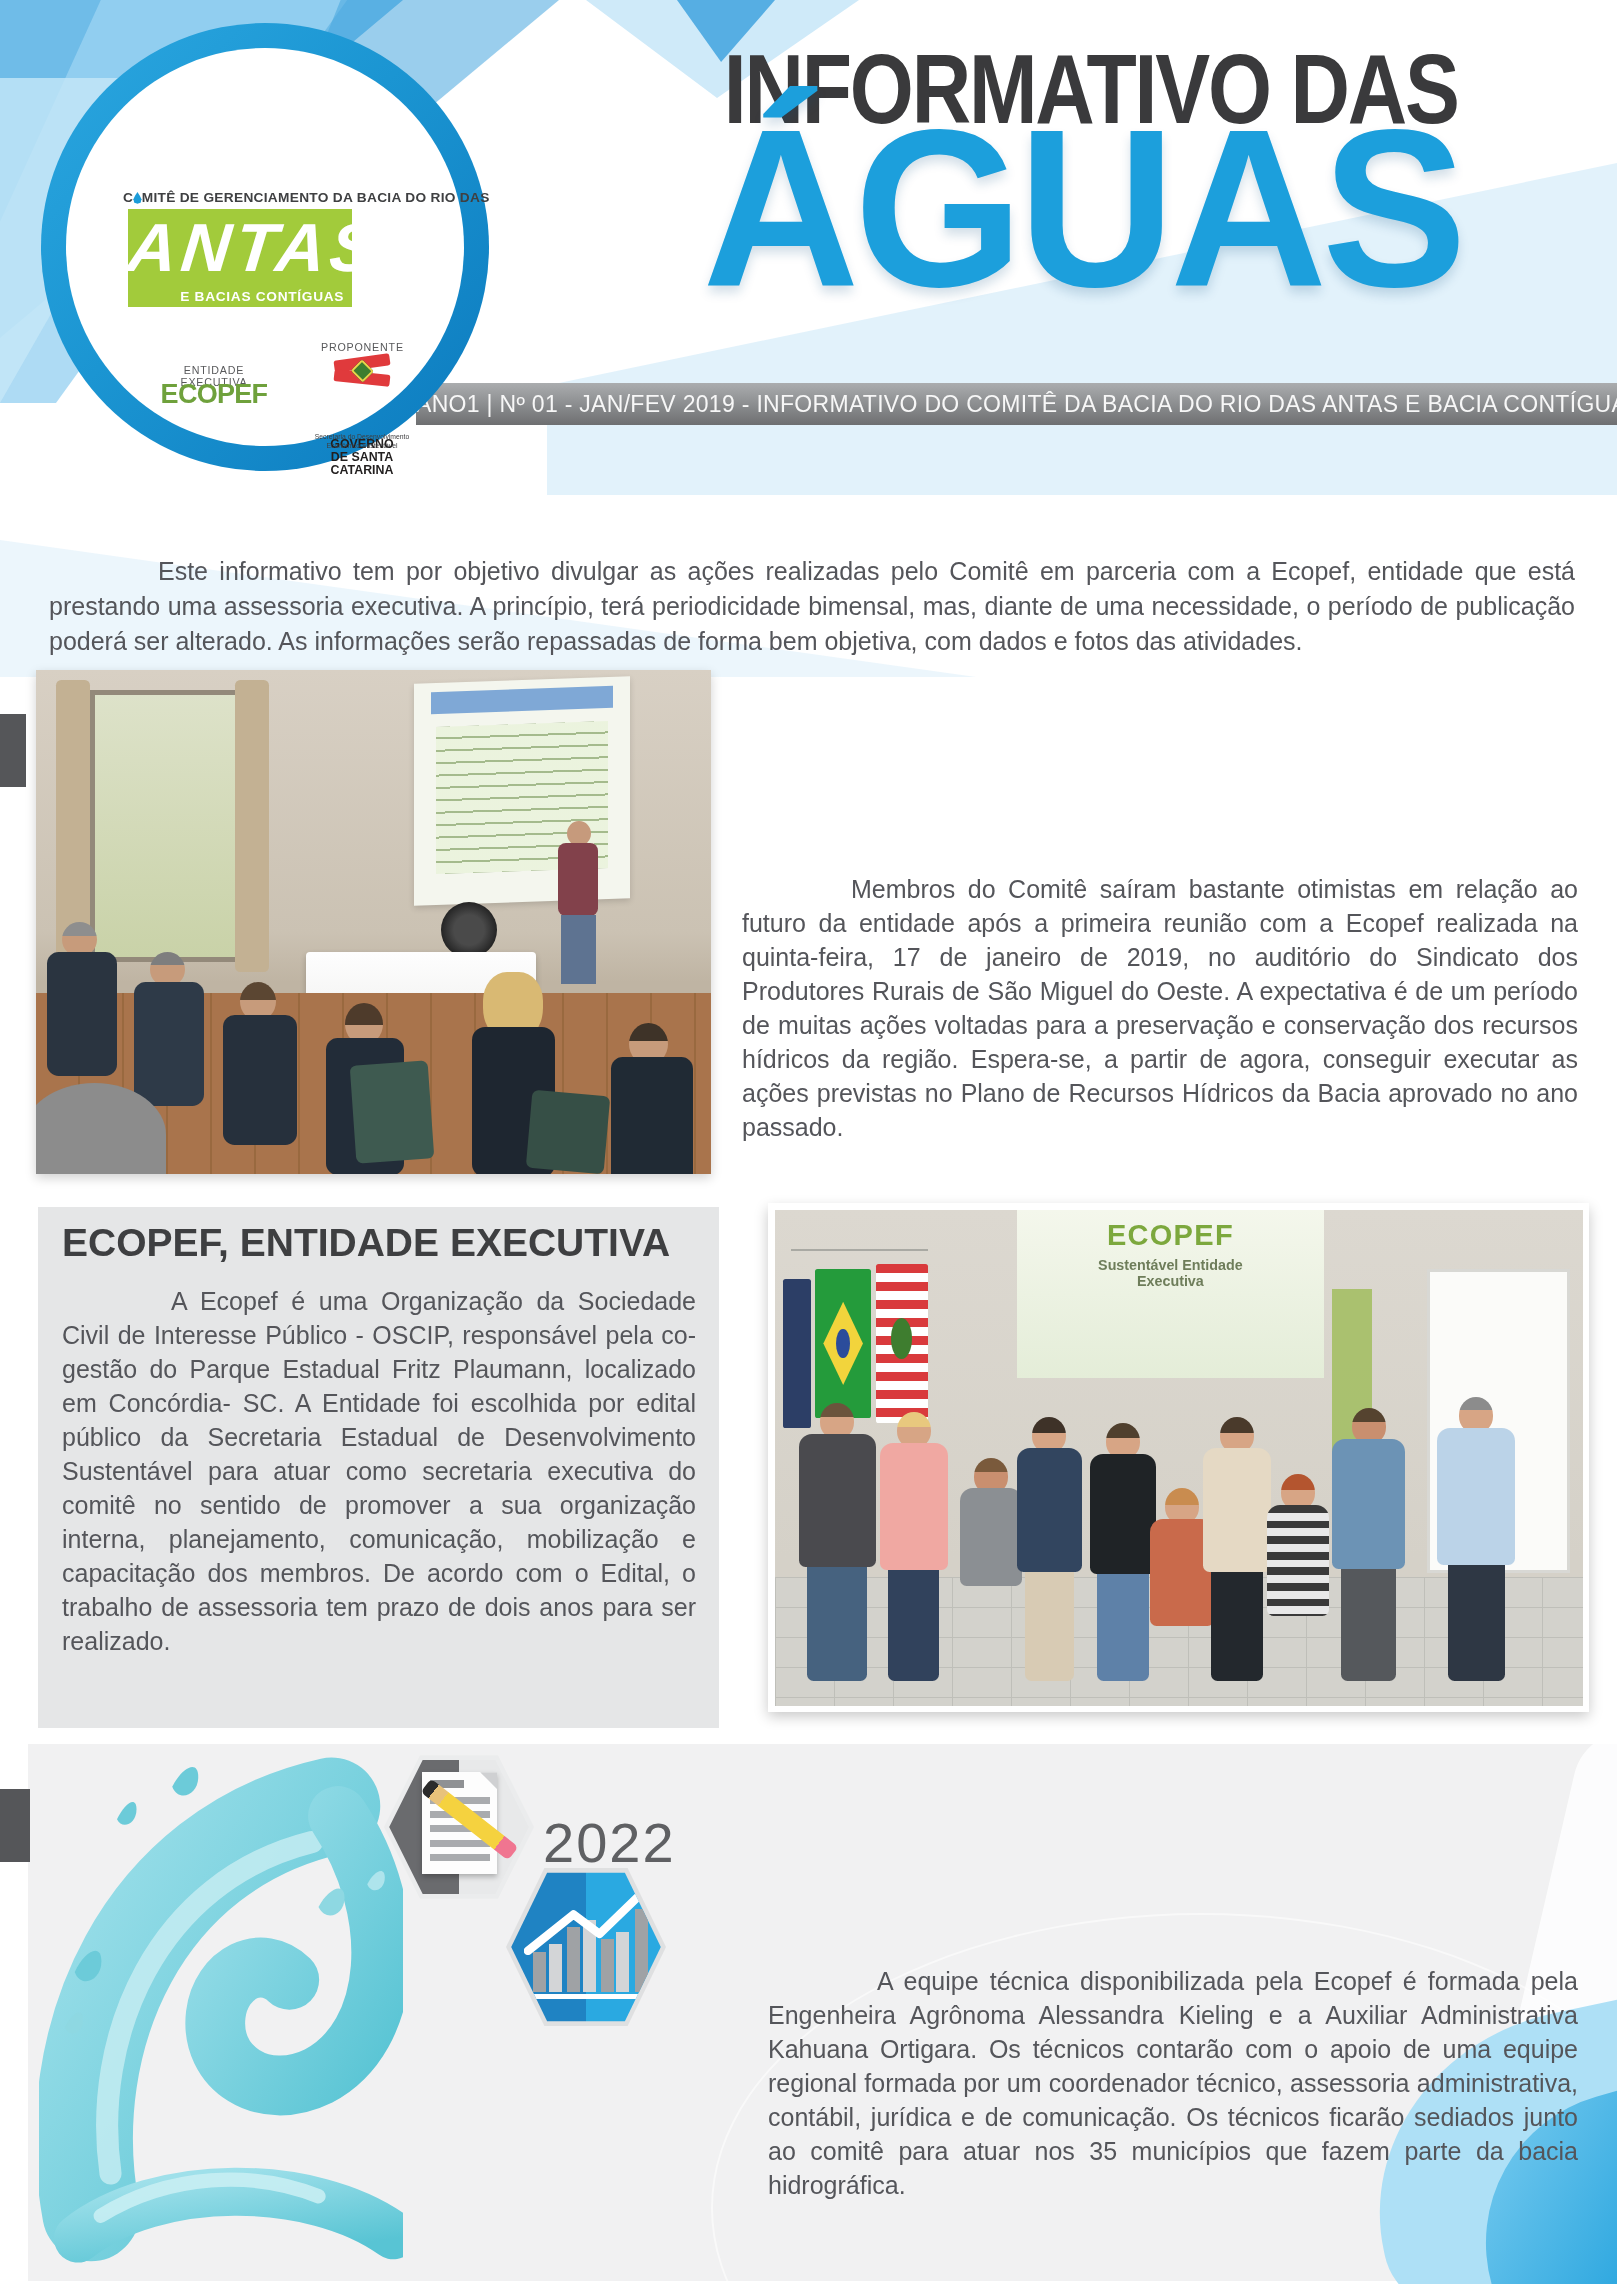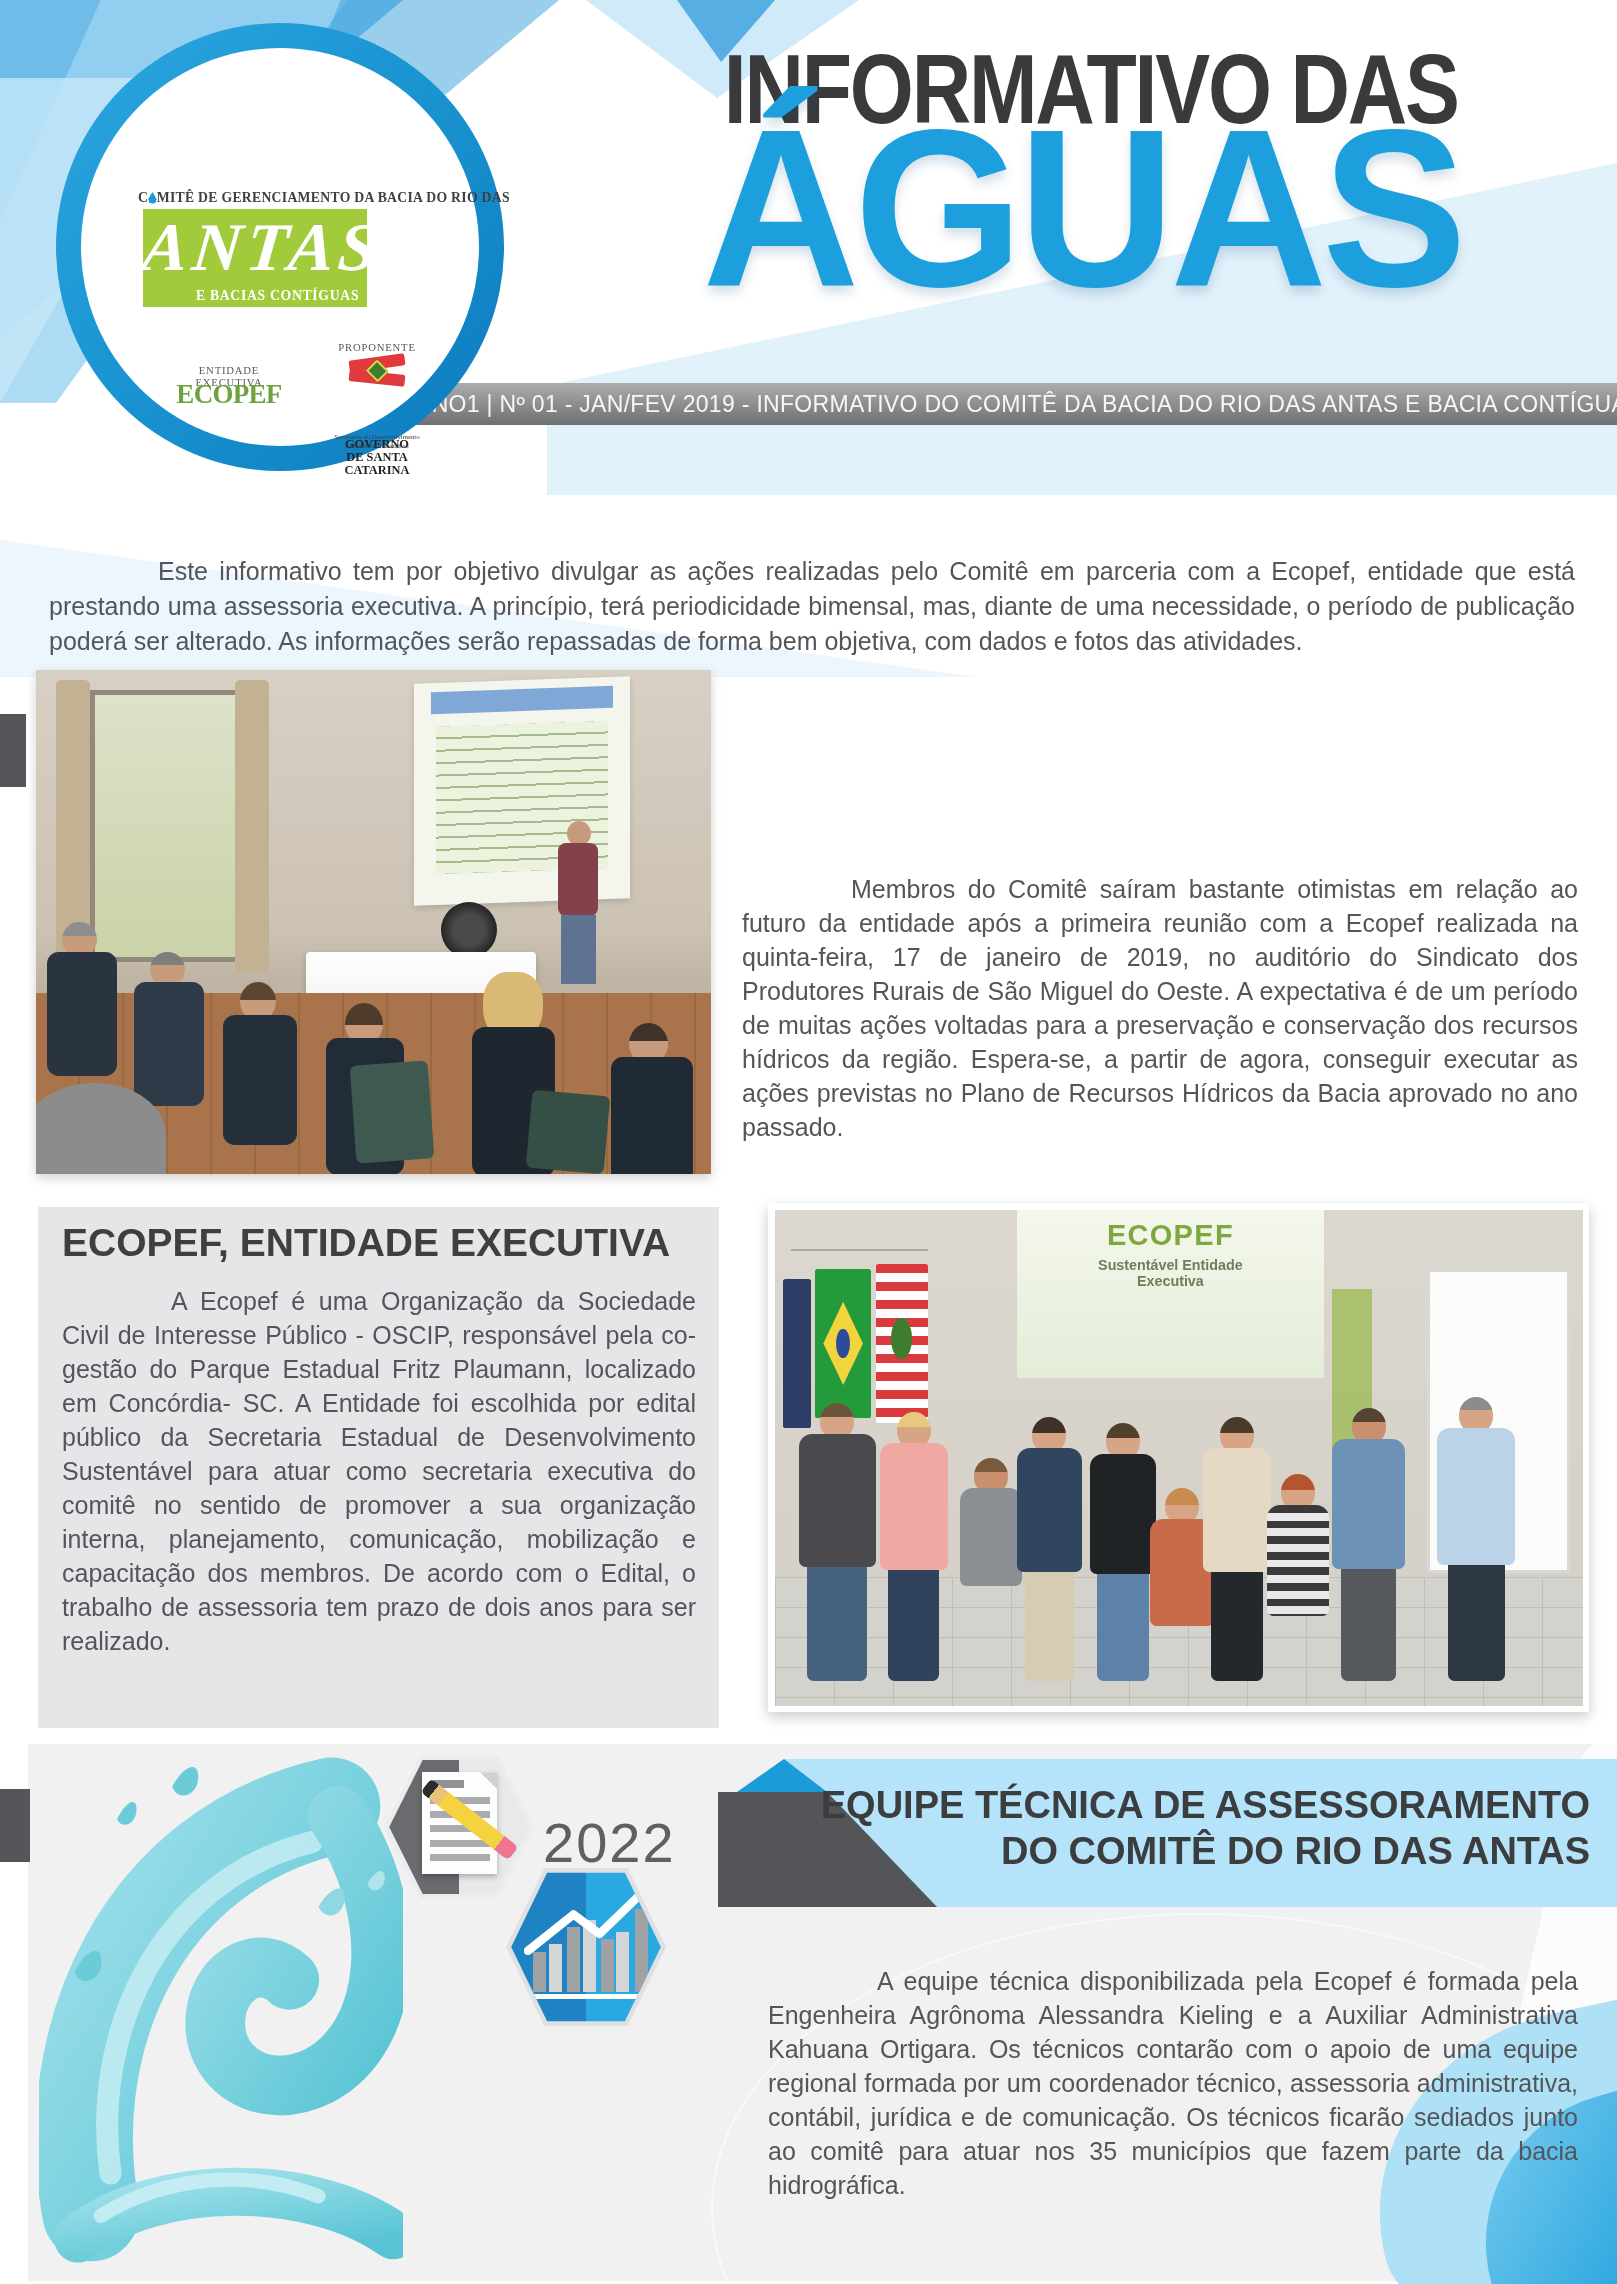--- a/index.html
+++ b/index.html
@@ -2,22 +2,22 @@
 <html style="font-size:10.4px"><head>
 <meta charset="utf-8">
 <style>
   html,body{margin:0;padding:0;background:#fff;}
   .page{position:relative;width:1617px;height:2284px;overflow:hidden;background:#fff;
         font-family:"Liberation Sans",sans-serif;color:#54555A;}
   .abs{position:absolute;}
   
   .dec{position:absolute;pointer-events:none;}
   
-  .logo-ring{position:absolute;left:56px;top:23.4px;width:448px;height:448px;border-radius:50%;
-             background:linear-gradient(135deg,#2BA7E0 0%,#1B95D2 45%,#0C7ABE 100%);z-index:6;font-family:Liberation Serif, serif;}
+  .logo-ring{position:absolute;left:41px;top:23.4px;width:448px;height:448px;border-radius:50%;
+             background:linear-gradient(135deg,#2BA7E0 0%,#1B95D2 45%,#0C7ABE 100%);z-index:6;}
   .logo-inner{position:absolute;left:25px;top:25px;width:398px;height:398px;border-radius:50%;background:#fff;}
   .comite-line{position:absolute;left:57px;top:142px;width:286px;text-align:center;
                font-size:13.7px;font-weight:bold;color:#3F4042;letter-spacing:0.3px;white-space:nowrap;}
   .drop{display:inline-block;width:8.5px;height:11.7px;background:#1B9CD9;vertical-align:-1.3px;
         border-radius:50% 50% 50% 50%/60% 60% 40% 40%;
         clip-path:polygon(50% 0,78% 32%,98% 62%,88% 92%,50% 100%,12% 92%,2% 62%,22% 32%);}
   .green-box{position:absolute;left:62px;top:161px;width:224px;height:98px;background:#A2CB3B;}
   .antas{position:absolute;left:0;top:3.9px;width:100%;text-align:center;font-size:68px;line-height:1;
          font-weight:bold;font-style:italic;color:#fff;letter-spacing:4.6px;transform:skewX(-6deg);}
   .bacias{position:absolute;right:7.8px;bottom:3.9px;font-size:13.7px;font-weight:bold;color:#fff;letter-spacing:0.7px;}
@@ -308,25 +308,16 @@
       <span class="abs" style="left:90px;bottom:36px;width:13px;height:53px;background:#9FA2A5;display:block;"></span>
       <span class="abs" style="left:105px;bottom:36px;width:13px;height:60px;background:#D3D5D7;display:block;"></span>
       <span class="abs" style="left:124px;bottom:36px;width:13px;height:83px;background:#9FA2A5;display:block;"></span>
       <svg class="abs" style="left:13px;top:17px;" width="134" height="72" viewBox="0 0 206 110">
         <polyline points="6,104 76,48 116,78 178,18" fill="none" stroke="#fff" stroke-width="13" stroke-linecap="round" stroke-linejoin="round"></polyline>
         <polygon points="206,0 170,8 196,34" fill="#fff"></polygon>
       </svg>
     </div>
   </div>
 
-  <div class="banner" style="left:718px;top:1759px;width:899px;height:148px;z-index:3;">
-    <div class="lb" style="clip-path:polygon(66px 0,100% 0,100% 100%,0 100%,0 33px,19px 33px);"></div>
-    <div class="dk" style="clip-path:polygon(0 33px,109px 33px,219px 100%,0 100%);"></div>
-    <div class="tri" style="clip-path:polygon(66px 0,19px 33px,109px 33px);"></div>
-    <h2 style="right:27px;top:23.4px;">
-      <span>EQUIPE TÉCNICA DE ASSESSORAMENTO</span><br>
-      <span>DO COMITÊ DO RIO DAS ANTAS</span>
-    </h2>
-  </div>
   <p class="body-p" style="left:768px;top:1964px;width:810px;z-index:3;margin:0;">A equipe técnica disponibilizada pela Ecopef é formada pela Engenheira Agrônoma Alessandra Kieling e a Auxiliar Administrativa Kahuana Ortigara. Os técnicos contarão com o apoio de uma equipe regional formada por um coordenador técnico, assessoria administrativa, contábil, jurídica e de comunicação. Os técnicos ficarão sediados junto ao comitê para atuar nos 35 municípios que fazem parte da bacia hidrográfica.</p>
 
 </div>
 
 
 </body></html>

